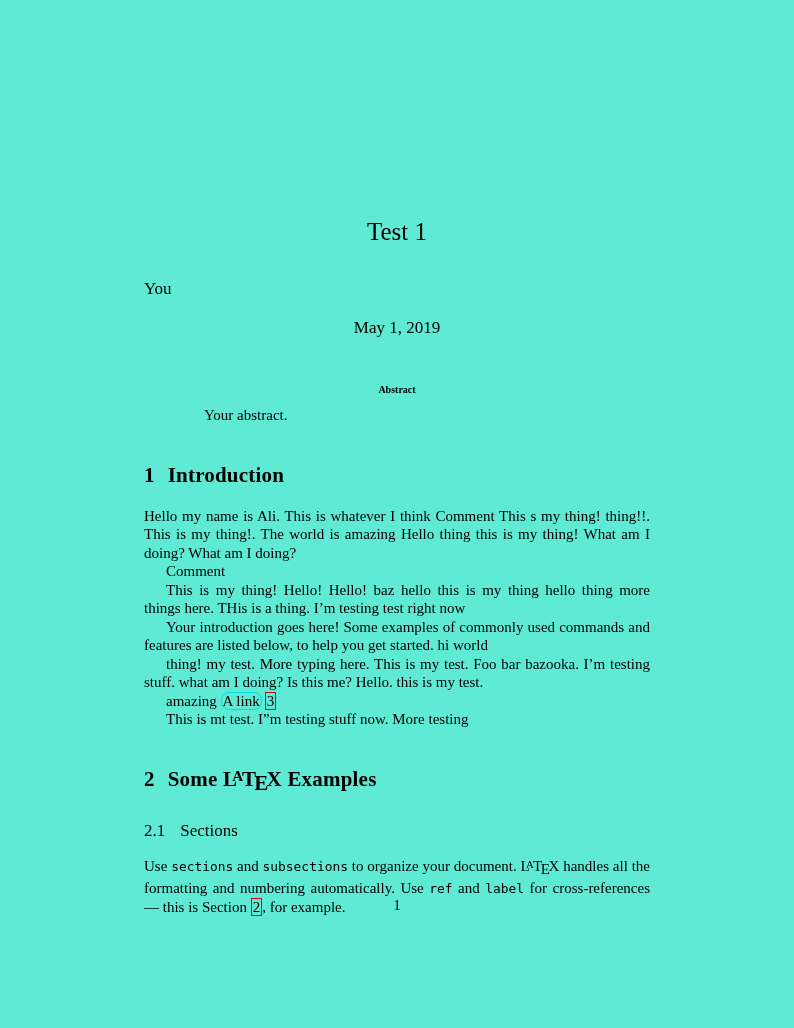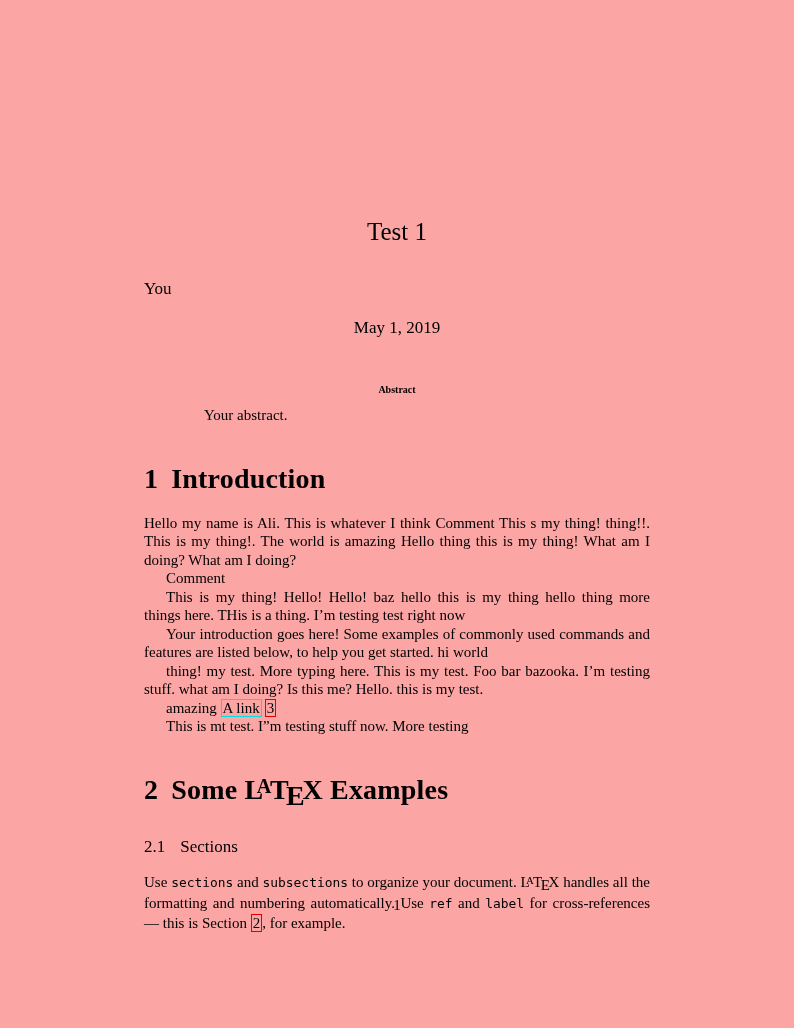--- a/index.html
+++ b/index.html
@@ -7,21 +7,21 @@
     padding: 0;
     background: #ffffff;
   }
   .page {
     position: relative;
     width: 794px;
     height: 1028px;
     box-sizing: border-box;
     padding: 0 144px;
     overflow: hidden;
-    background: #fca5a5;
+    background: #5eead4;
     color: #000000;
     font-family: "Liberation Serif", "DejaVu Serif", serif;
   }
   .doc-title {
     margin: 218px 0 0 0;
     font-size: 25px;
     font-weight: 400;
     text-align: center;
   }
   .doc-author {
@@ -43,21 +43,21 @@
     text-align: center;
   }
   .abstract-body {
     margin: 11px 38px 0 38px;
     font-size: 15px;
     line-height: 18.5px;
     text-indent: 22px;
   }
   h2.section {
     margin: 38px 0 19px 0;
-    font-size: 28px;
+    font-size: 21px;
     font-weight: 700;
     letter-spacing: 0.2px;
   }
   h3.subsection {
     margin: 25px 0 14px 0;
     font-size: 17px;
     font-weight: 400;
   }
   .sec-num { display: inline-block; margin-right: 13px; }
   .sub-num { display: inline-block; margin-right: 15px; }
@@ -74,21 +74,21 @@
     font-family: "DejaVu Sans Mono", "Liberation Mono", monospace;
     font-size: 0.86em;
   }
   a.linkbox {
     color: #000000;
     text-decoration: none;
     border: 1px solid;
     padding: 0 1px;
     cursor: pointer;
   }
-  a.url-link { border-color: #00e0e0; }
+  a.url-link { border-color: #00e0e0; border-radius: 8px; }
   a.ref-link { border-color: #e00000; }
   a.adj { margin-left: 3px; }
   .latex-a {
     font-size: 0.72em;
     vertical-align: 0.27em;
     margin-left: -0.33em;
     margin-right: -0.08em;
   }
   .latex-e {
     vertical-align: -0.22em;

